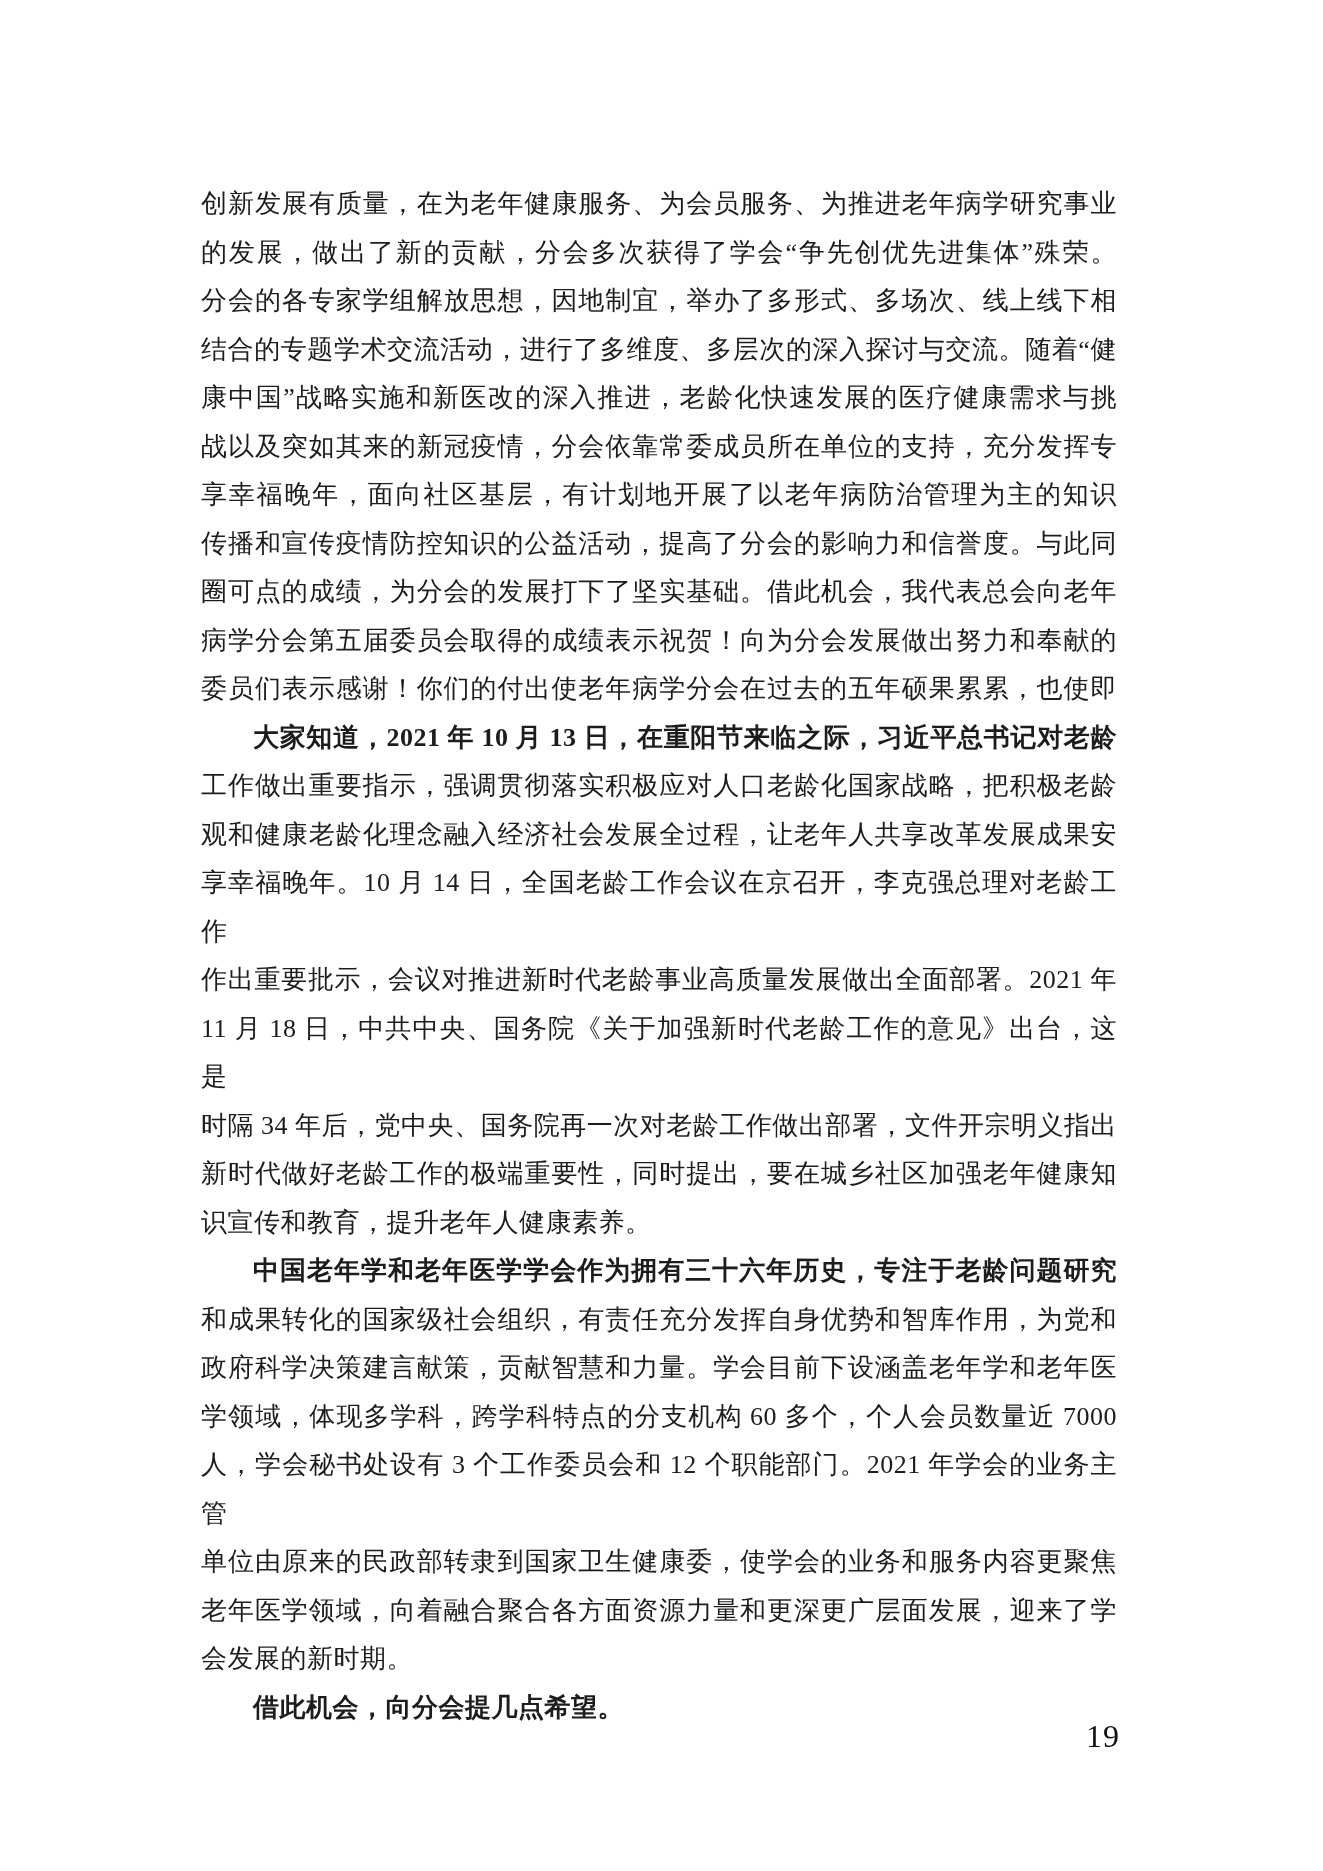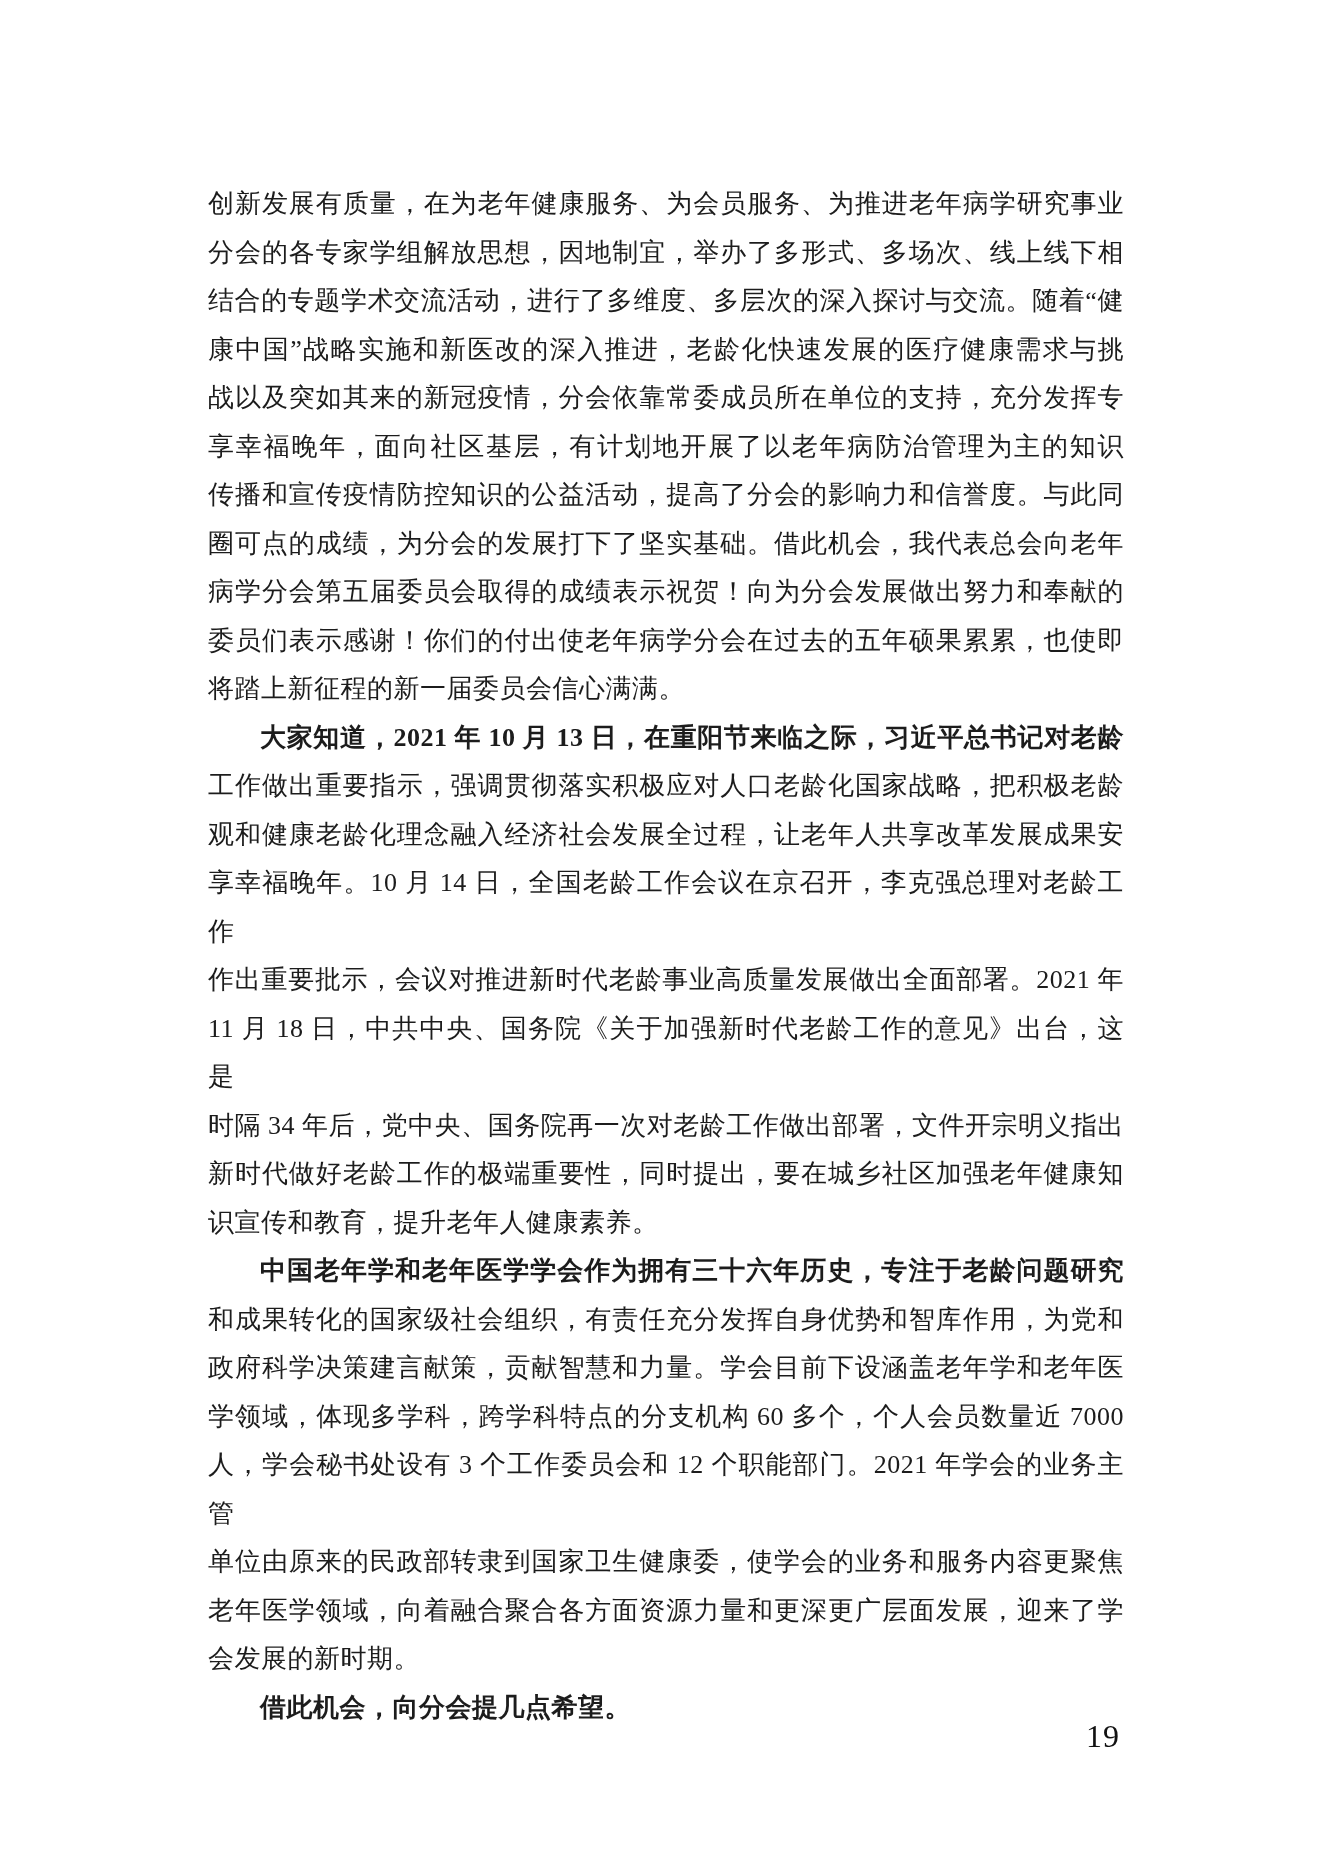--- a/index.html
+++ b/index.html
@@ -9,21 +9,21 @@
     width: 1323px;
     height: 1871px;
     margin: 0 auto;
     background: #ffffff;
     overflow: hidden;
     font-family: "Liberation Serif", "DejaVu Serif", serif;
     color: #1c1c1c;
   }
   .doc-body {
     position: absolute;
-    left: 208px;
+    left: 201px;
     top: 180px;
     width: 916px;
   }
   .paragraph { margin: 0; }
   .text-line {
     font-size: 26px;
     line-height: 48.5px;
     text-align: justify;
     text-align-last: justify;
     text-justify: inter-character;
@@ -47,30 +47,30 @@
     letter-spacing: 1px;
   }
 </style>
 </head>
 <body>
 
 <div class="page">
   <div class="doc-body" id="doc-body">
       <div class="paragraph">
         <div class="text-line">创新发展有质量，在为老年健康服务、为会员服务、为推进老年病学研究事业</div>
+        <div class="text-line">的发展，做出了新的贡献，分会多次获得了学会“争先创优先进集体”殊荣。</div>
         <div class="text-line">分会的各专家学组解放思想，因地制宜，举办了多形式、多场次、线上线下相</div>
         <div class="text-line">结合的专题学术交流活动，进行了多维度、多层次的深入探讨与交流。随着“健</div>
         <div class="text-line">康中国”战略实施和新医改的深入推进，老龄化快速发展的医疗健康需求与挑</div>
         <div class="text-line">战以及突如其来的新冠疫情，分会依靠常委成员所在单位的支持，充分发挥专</div>
         <div class="text-line">享幸福晚年，面向社区基层，有计划地开展了以老年病防治管理为主的知识</div>
         <div class="text-line">传播和宣传疫情防控知识的公益活动，提高了分会的影响力和信誉度。与此同</div>
         <div class="text-line">圈可点的成绩，为分会的发展打下了坚实基础。借此机会，我代表总会向老年</div>
         <div class="text-line">病学分会第五届委员会取得的成绩表示祝贺！向为分会发展做出努力和奉献的</div>
         <div class="text-line">委员们表示感谢！你们的付出使老年病学分会在过去的五年硕果累累，也使即</div>
-        <div class="text-line last-line">将踏上新征程的新一届委员会信心满满。</div>
       </div>
       <div class="paragraph indented">
         <div class="text-line">大家知道，2021 年 10 月 13 日，在重阳节来临之际，习近平总书记对老龄</div>
         <div class="text-line">工作做出重要指示，强调贯彻落实积极应对人口老龄化国家战略，把积极老龄</div>
         <div class="text-line">观和健康老龄化理念融入经济社会发展全过程，让老年人共享改革发展成果安</div>
         <div class="text-line">享幸福晚年。10 月 14 日，全国老龄工作会议在京召开，李克强总理对老龄工作</div>
         <div class="text-line">作出重要批示，会议对推进新时代老龄事业高质量发展做出全面部署。2021 年</div>
         <div class="text-line">11 月 18 日，中共中央、国务院《关于加强新时代老龄工作的意见》出台，这是</div>
         <div class="text-line">时隔 34 年后，党中央、国务院再一次对老龄工作做出部署，文件开宗明义指出</div>
         <div class="text-line">新时代做好老龄工作的极端重要性，同时提出，要在城乡社区加强老年健康知</div>

